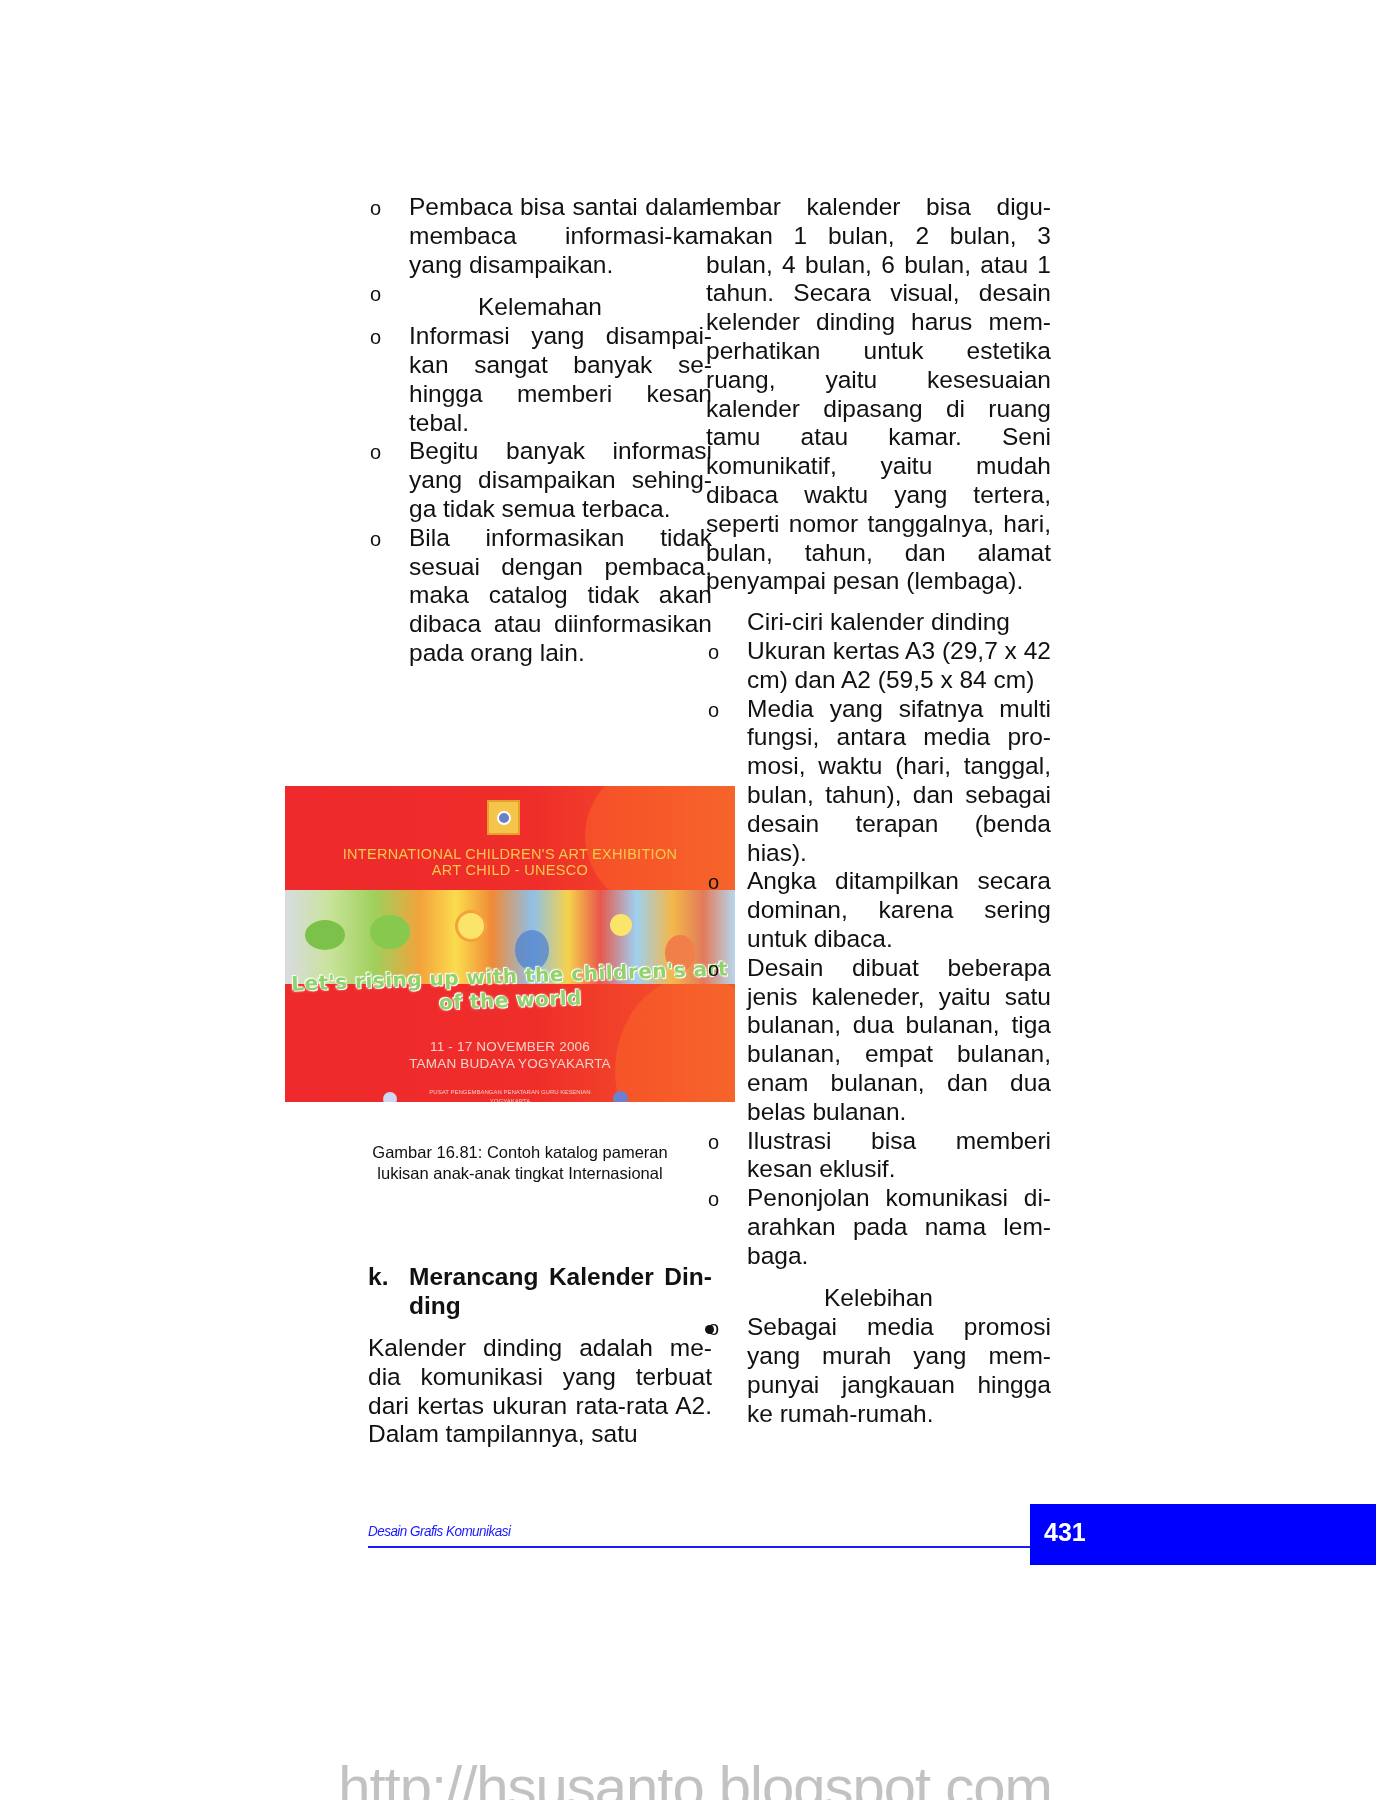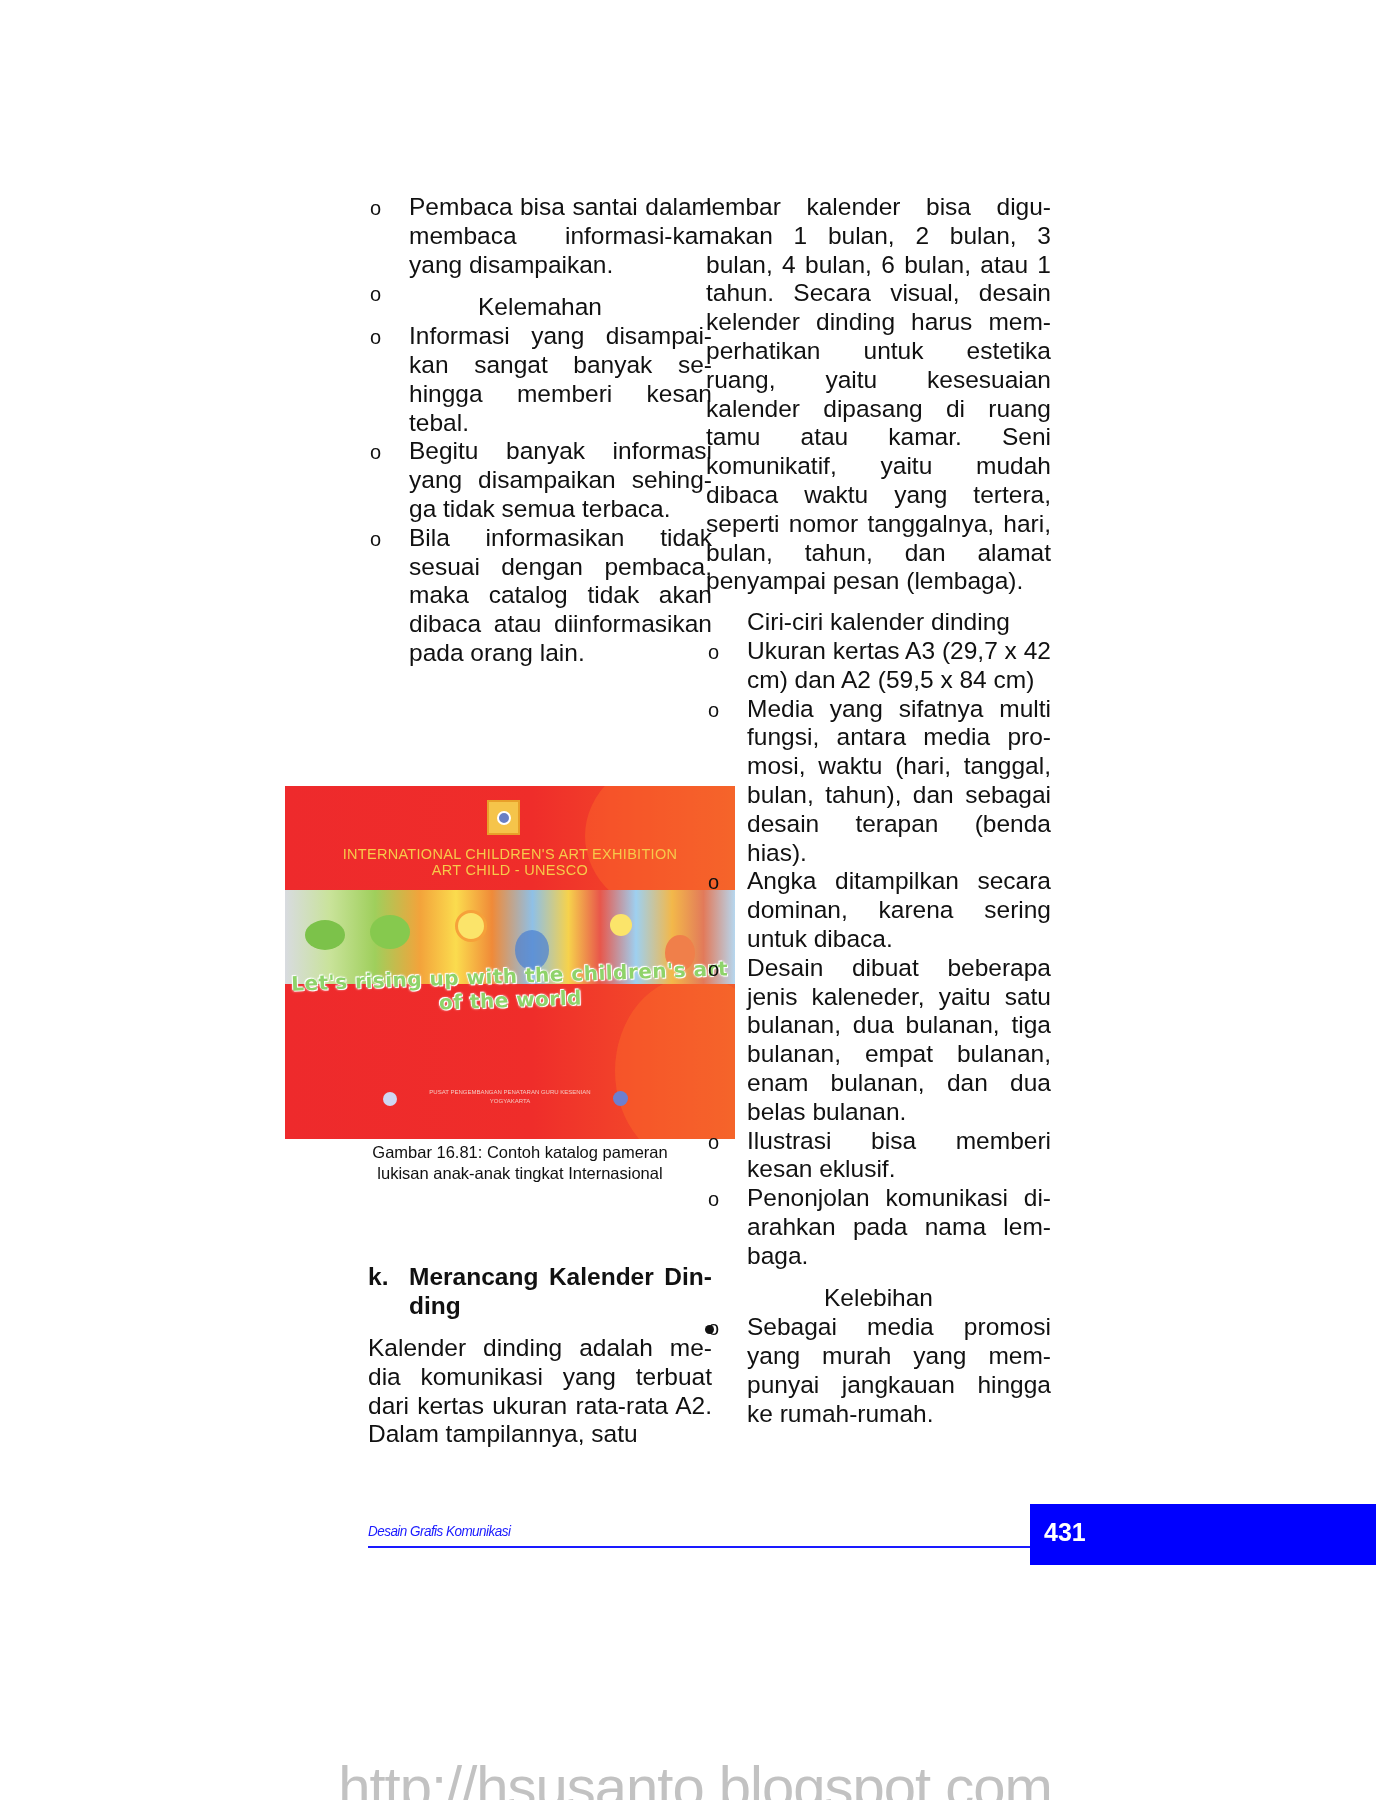--- a/index.html
+++ b/index.html
@@ -14,21 +14,21 @@
   .heading-plain { margin: 0; text-align: center; }
   ul.olist { list-style: none; margin: 0; padding: 0; }
   ul.olist li { position: relative; padding-left: 41px; text-align: justify; }
   ul.olist li .bullet {
     position: absolute; left: 2px; top: 0; font-size: 20px; line-height: 30px;
   }
   .gap-s { height: 12px; }
   .gap-m { height: 14px; }
 
   .figure {
-    position: absolute; left: 285px; top: 786px; width: 450px; height: 353px;
+    position: absolute; left: 285px; top: 786px; width: 450px; height: 316px;
     background: linear-gradient(90deg, #ee2a2c 0%, #ef2d2a 55%, #f2472a 80%, #f05a2c 100%);
     overflow: hidden;
   }
   .fig-shape { position: absolute; border-radius: 50%; background: rgba(255,120,40,0.35); }
   .fig-logo {
     position: absolute; left: 202px; top: 14px; width: 33px; height: 35px;
     background: #f5c44a; border: 2px solid #e8a02a; box-sizing: border-box;
     display: flex; align-items: center; justify-content: center;
   }
   .fig-logo .eye { width: 10px; height: 10px; border-radius: 50%; background: #6a7fc4; border: 2px solid #fff; }
@@ -123,20 +123,24 @@
   </div>
   <div class="fig-strip">
     <div class="strip-blob" style="left:20px;top:30px;width:40px;height:30px;background:#7cc24a;"></div>
     <div class="strip-blob" style="left:85px;top:25px;width:40px;height:34px;background:#86c94e;"></div>
     <div class="strip-blob" style="left:170px;top:20px;width:26px;height:26px;background:#fbe46a;border:3px solid #f6a13a;"></div>
     <div class="strip-blob" style="left:325px;top:24px;width:22px;height:22px;background:#fbe46a;"></div>
     <div class="strip-blob" style="left:230px;top:40px;width:34px;height:40px;background:#4a7fd0;opacity:0.7;"></div>
     <div class="strip-blob" style="left:380px;top:45px;width:30px;height:36px;background:#f07f4a;"></div>
   </div>
   <div class="fig-slogan">Let's rising up with the children's art of the world</div>
+  <div class="fig-date">
+    <div>11 -  17 NOVEMBER 2006</div>
+    <div>TAMAN BUDAYA YOGYAKARTA</div>
+  </div>
   <div class="fig-emblem-l"></div>
   <div class="fig-emblem-r"></div>
   <div class="fig-org">
     <div>PUSAT PENGEMBANGAN PENATARAN GURU KESENIAN</div>
     <div>YOGYAKARTA</div>
   </div>
 </div>
 
 <div class="caption">Gambar 16.81: Contoh katalog pameran lukisan anak-anak tingkat Internasional</div>
 

